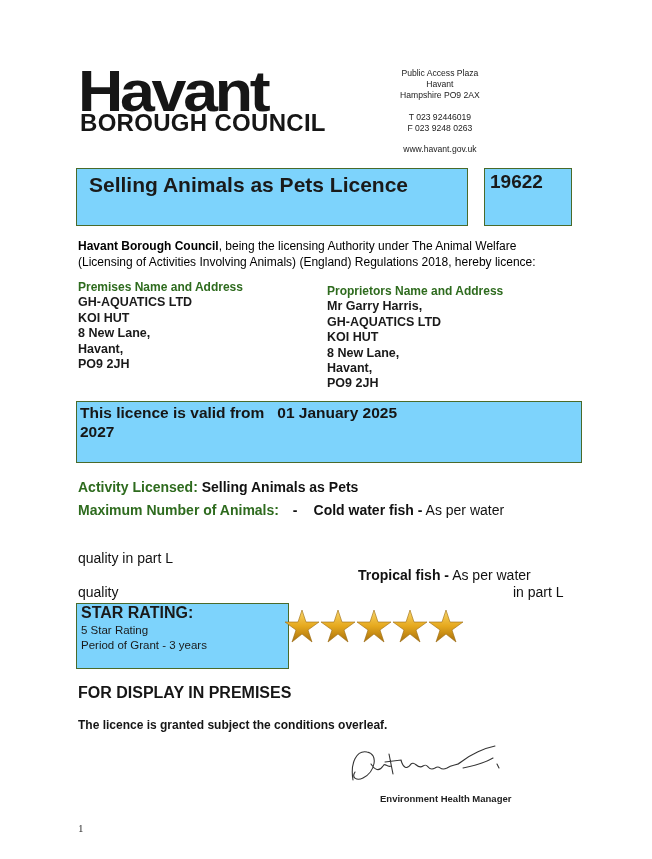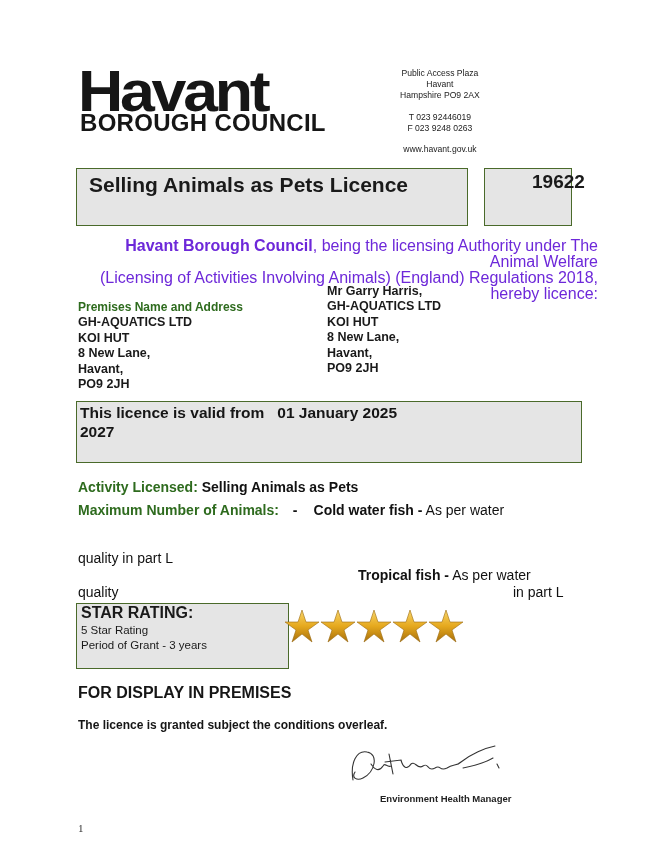--- a/index.html
+++ b/index.html
@@ -18,33 +18,33 @@
       line-height: 1; color: #161616;
       transform: scaleX(1.08); transform-origin: left top;
     }
     .logo-sub {
       left: 80px; top: 109px;
       font-size: 24px; font-weight: 700; letter-spacing: 0.3px; color: #161616;
     }
     .contact { left: 400px; top: 68px; font-size: 8.6px; line-height: 11.2px; color: #222; text-align: center; }
     .contact .gap { height: 10px; }
     .green-box {
-      background: #e5e5e5;
+      background: #7dd3fc;
       border: 1.5px solid #4a6a2a;
       box-sizing: border-box;
     }
     .title-box { left: 76px; top: 168px; width: 392px; height: 58px; }
     .title-text { position: absolute; left: 12px; top: 4px; font-size: 21px; font-weight: 700; color: #1a1a1a; }
     .num-box { left: 484px; top: 168px; width: 88px; height: 58px; }
-    .num-text { position: absolute; left: 5px; top: 2px; font-size: 19px; font-weight: 700; color: #1a1a1a; margin-left: 42px; }
-    .intro { left: 78px; top: 238px; font-size: 16px; line-height: 16px; color: #6d28d9; width: 520px; text-align: right; }
+    .num-text { position: absolute; left: 5px; top: 2px; font-size: 19px; font-weight: 700; color: #1a1a1a; }
+    .intro { left: 78px; top: 238px; font-size: 12px; line-height: 16px; color: #000000; width: 520px; }
     .intro b { font-weight: 700; }
     .col { font-size: 12.5px; line-height: 15.4px; font-weight: 700; color: #1a1a1a; }
     .col .hd { color: #2e6b1e; font-size: 12px; }
-    .col-left { left: 78px; top: 300px; }
+    .col-left { left: 78px; top: 280px; }
     .col-right { left: 327px; top: 284px; }
     .valid-box { left: 76px; top: 401px; width: 506px; height: 62px; padding-left: 20px; }
     .valid-text { position: absolute; left: 3px; top: 2px; font-size: 15.5px; line-height: 18.5px; font-weight: 700; color: #161616; white-space: nowrap; }
     .activity { left: 78px; top: 479px; font-size: 14px; font-weight: 700; }
     .green-label { color: #2e6b1e; }
     .maxnum { left: 78px; top: 502px; font-size: 14px; white-space: nowrap; }
     .normal { font-weight: 400; }
     .q1 { left: 78px; top: 550px; font-size: 14px; }
     .tropical { left: 358px; top: 567px; font-size: 14px; }
     .q2 { left: 78px; top: 584px; font-size: 14px; }
@@ -91,20 +91,21 @@
 
 <div class="abs col col-left">
   <div class="hd">Premises Name and Address</div>
   <div>GH-AQUATICS LTD</div>
   <div>KOI HUT</div>
   <div>8 New Lane,</div>
   <div>Havant,</div>
   <div>PO9 2JH</div>
 </div>
 <div class="abs col col-right">
+  <div class="hd">Proprietors Name and Address</div>
   <div>Mr Garry Harris,</div>
   <div>GH-AQUATICS LTD</div>
   <div>KOI HUT</div>
   <div>8 New Lane,</div>
   <div>Havant,</div>
   <div>PO9 2JH</div>
 </div>
 
 <div class="abs green-box valid-box">
   <div class="valid-text">

